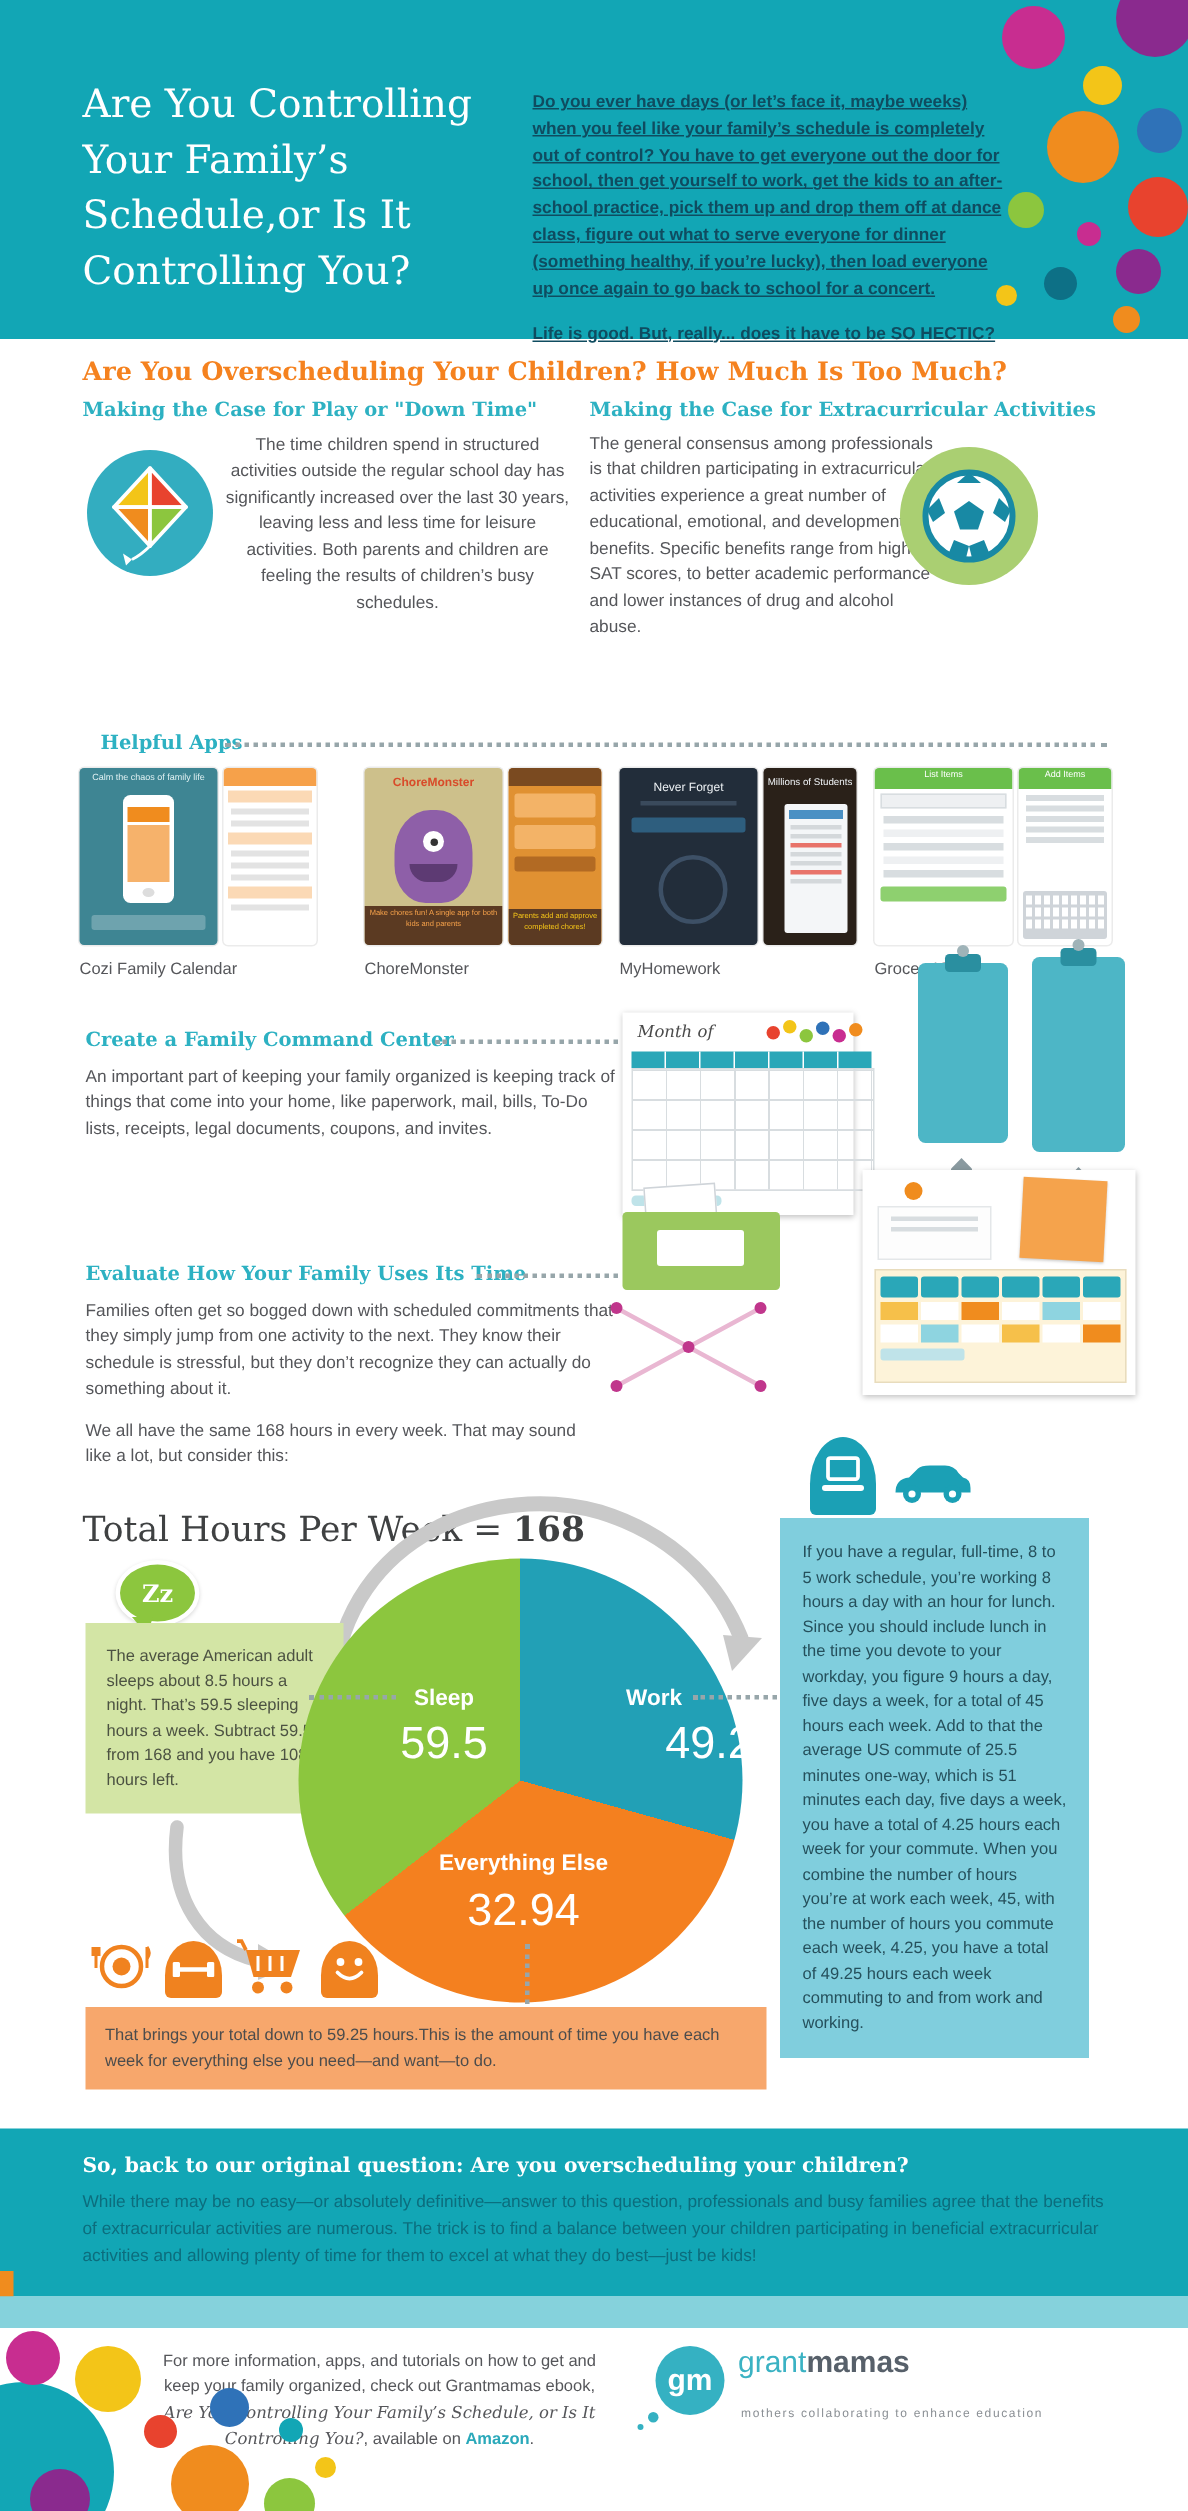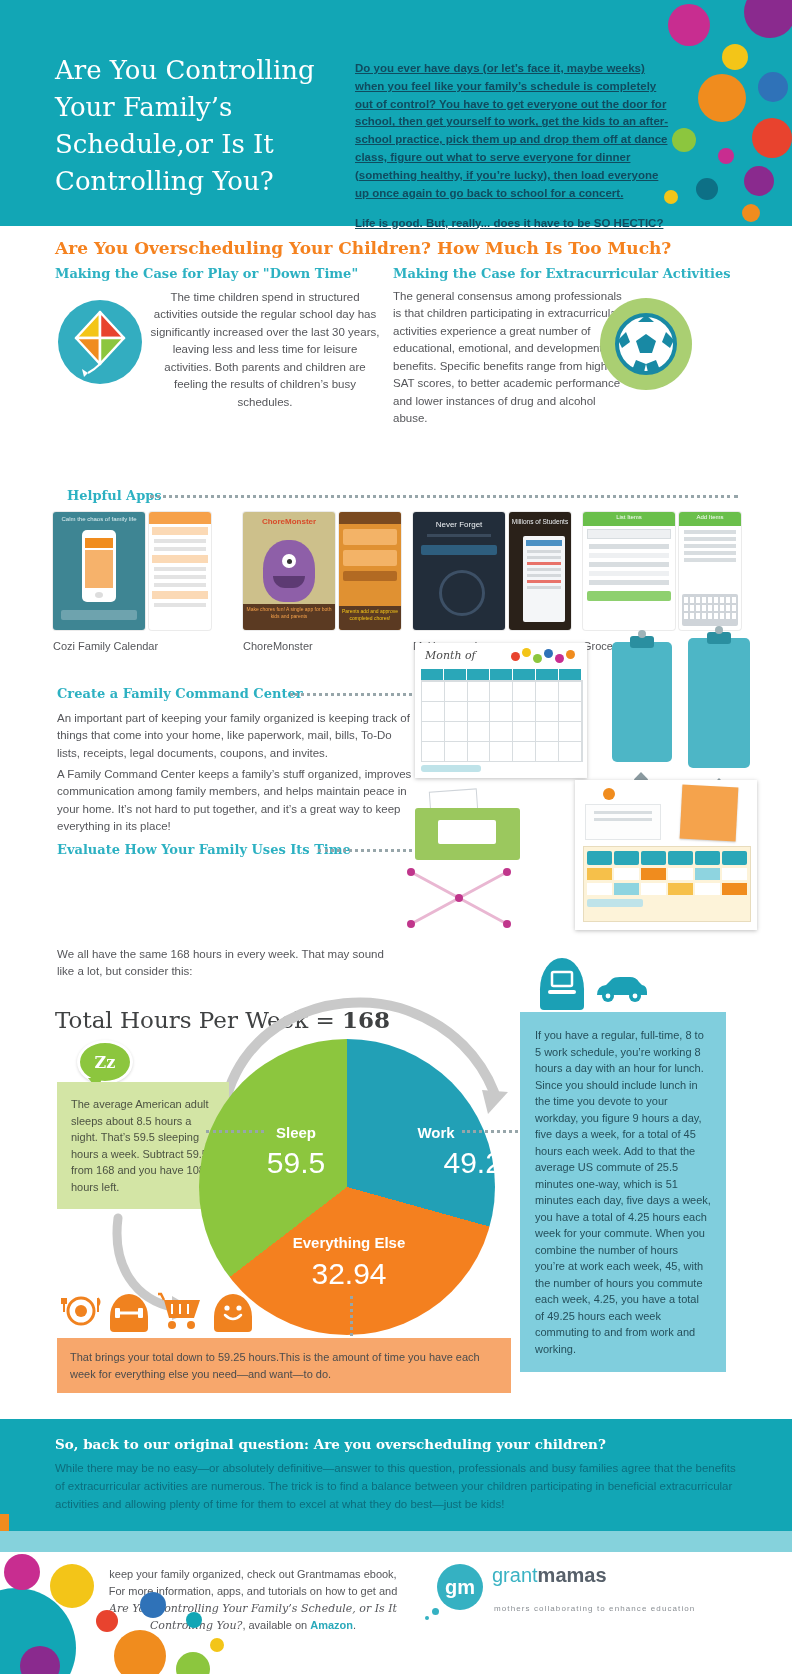--- a/index.html
+++ b/index.html
@@ -190,23 +190,22 @@
   </div>
 
   <div class="abs applabel" style="left:53px;top:640px;">Cozi Family Calendar</div>
   <div class="abs applabel" style="left:243px;top:640px;">ChoreMonster</div>
   <div class="abs applabel" style="left:413px;top:640px;">MyHomework</div>
   <div class="abs applabel" style="left:583px;top:640px;">GroceryIQ</div>
 
   <div class="abs h3 serif" style="left:57px;top:686px;">Create a Family Command Center</div>
   <div class="abs dotline" style="left:290px;top:693px;width:122px;"></div>
   <div class="abs body-txt" style="left:57px;top:710px;width:358px;">An important part of keeping your family organized is keeping track of things that come into your home, like paperwork, mail, bills, To-Do lists, receipts, legal documents, coupons, and invites.</div>
-  <div class="abs body-txt" style="left:57px;top:766px;width:358px;">A Family Command Center keeps a family’s stuff organized, improves communication among family members, and helps maintain peace in your home. It’s not hard to put together, and it’s a great way to keep everything in its place!</div>
-
-  <div class="abs calendar-card" style="left:415px;top:643px;width:172px;height:135px;">
+
+  <div class="abs calendar-card" style="left:415px;top:675px;width:154px;height:135px;">
     <div class="serif" style="font-style:italic;color:#4a4a4a;font-size:11px;padding:6px 0 0 10px;">Month of</div>
     <div class="abs" style="left:96px;top:5px;width:70px;height:18px;">
       <span class="bub" style="left:0;top:4px;width:9px;height:9px;background:#e8432e;"></span>
       <span class="bub" style="left:11px;top:0;width:9px;height:9px;background:#f3c518;"></span>
       <span class="bub" style="left:22px;top:6px;width:9px;height:9px;background:#8cc63e;"></span>
       <span class="bub" style="left:33px;top:1px;width:9px;height:9px;background:#2f72b8;"></span>
       <span class="bub" style="left:44px;top:6px;width:9px;height:9px;background:#c82d90;"></span>
       <span class="bub" style="left:55px;top:2px;width:9px;height:9px;background:#f08c1e;"></span>
     </div>
     <div class="abs" style="left:6px;top:26px;width:160px;height:11px;background:#2aa7b8;display:flex;">
@@ -229,20 +228,21 @@
     <div class="abs" style="left:638px;top:630px;width:8px;height:8px;background:#9fb3b8;border-radius:50%;"></div>
     <div class="abs clip" style="left:688px;top:638px;width:62px;height:130px;"></div>
     <div class="abs" style="left:707px;top:632px;width:24px;height:12px;background:#2a8fa0;border-radius:3px;"></div>
     <div class="abs" style="left:715px;top:626px;width:8px;height:8px;background:#9fb3b8;border-radius:50%;"></div>
     <div class="abs" style="left:634px;top:772px;width:14px;height:18px;background:#8a9aa0;clip-path:polygon(0 40%,50% 0,100% 40%,100% 100%,0 100%);"></div>
     <div class="abs" style="left:712px;top:778px;width:14px;height:18px;background:#8a9aa0;clip-path:polygon(0 40%,50% 0,100% 40%,100% 100%,0 100%);"></div>
   </div>
 
   <div class="abs h3 serif" style="left:57px;top:842px;">Evaluate How Your Family Uses Its Time</div>
   <div class="abs dotline" style="left:318px;top:849px;width:94px;"></div>
+  <div class="abs body-txt" style="left:57px;top:866px;width:362px;">Families often get so bogged down with scheduled commitments that they simply jump from one activity to the next. They know their schedule is stressful, but they don’t recognize they can actually do something about it.</div>
   <div class="abs body-txt" style="left:57px;top:946px;width:340px;">We all have the same 168 hours in every week. That may sound like a lot, but consider this:</div>
 
   <div>
     <div class="abs" style="left:430px;top:790px;width:46px;height:34px;background:#ffffff;border:1px solid #cfd4d9;transform:rotate(-4deg);"></div>
     <div class="abs" style="left:415px;top:808px;width:105px;height:52px;background:#9bc85e;border-radius:3px;"></div>
     <div class="abs" style="left:438px;top:820px;width:58px;height:24px;background:#ffffff;border-radius:2px;"></div>
   </div>
 
   <span class="abs" style="left:403px;top:862px;">
     <svg width="112" height="72" viewBox="0 0 112 72">
@@ -384,22 +384,22 @@
     <span>That brings your total down to 59.25 hours.This is the amount of time you have each week for everything else you need—and want—to do.</span>
   </div>
 
   <div class="abs band"></div>
   <div class="abs serif" style="left:55px;top:1436px;font-size:13.5px;font-weight:bold;color:#ffffff;">So, back to our original question: Are you overscheduling your children?</div>
   <div class="abs" style="left:55px;top:1460px;width:692px;font-size:11.5px;line-height:1.55;color:#0c6d7d;">While there may be no easy—or absolutely definitive—answer to this question, professionals and busy families agree that the benefits of extracurricular activities are numerous. The trick is to find a balance between your children participating in beneficial extracurricular activities and allowing plenty of time for them to excel at what they do best—just be kids!</div>
   <div class="abs" style="left:0;top:1514px;width:9px;height:17px;background:#f08c1e;"></div>
   <div class="abs band-strip"></div>
 
   <div class="abs f-text" style="left:88px;top:1566px;width:330px;">
+    <div>For more information, apps, and tutorials on how to get and</div>
     <div>keep your family organized, check out Grantmamas ebook,</div>
-    <div>For more information, apps, and tutorials on how to get and</div>
     <div class="f-italic">Are You Controlling Your Family’s Schedule, or Is It</div>
     <div>
       <span class="f-italic">Controlling You?</span><span>, available on </span><a class="amz">Amazon</a><span>.</span>
     </div>
   </div>
 
   <div class="abs logo-circle" style="left:437px;top:1564px;">
     <span>gm</span>
   </div>
   <div class="bub" style="left:432px;top:1608px;width:7px;height:7px;background:#35b1c2;"></div>

